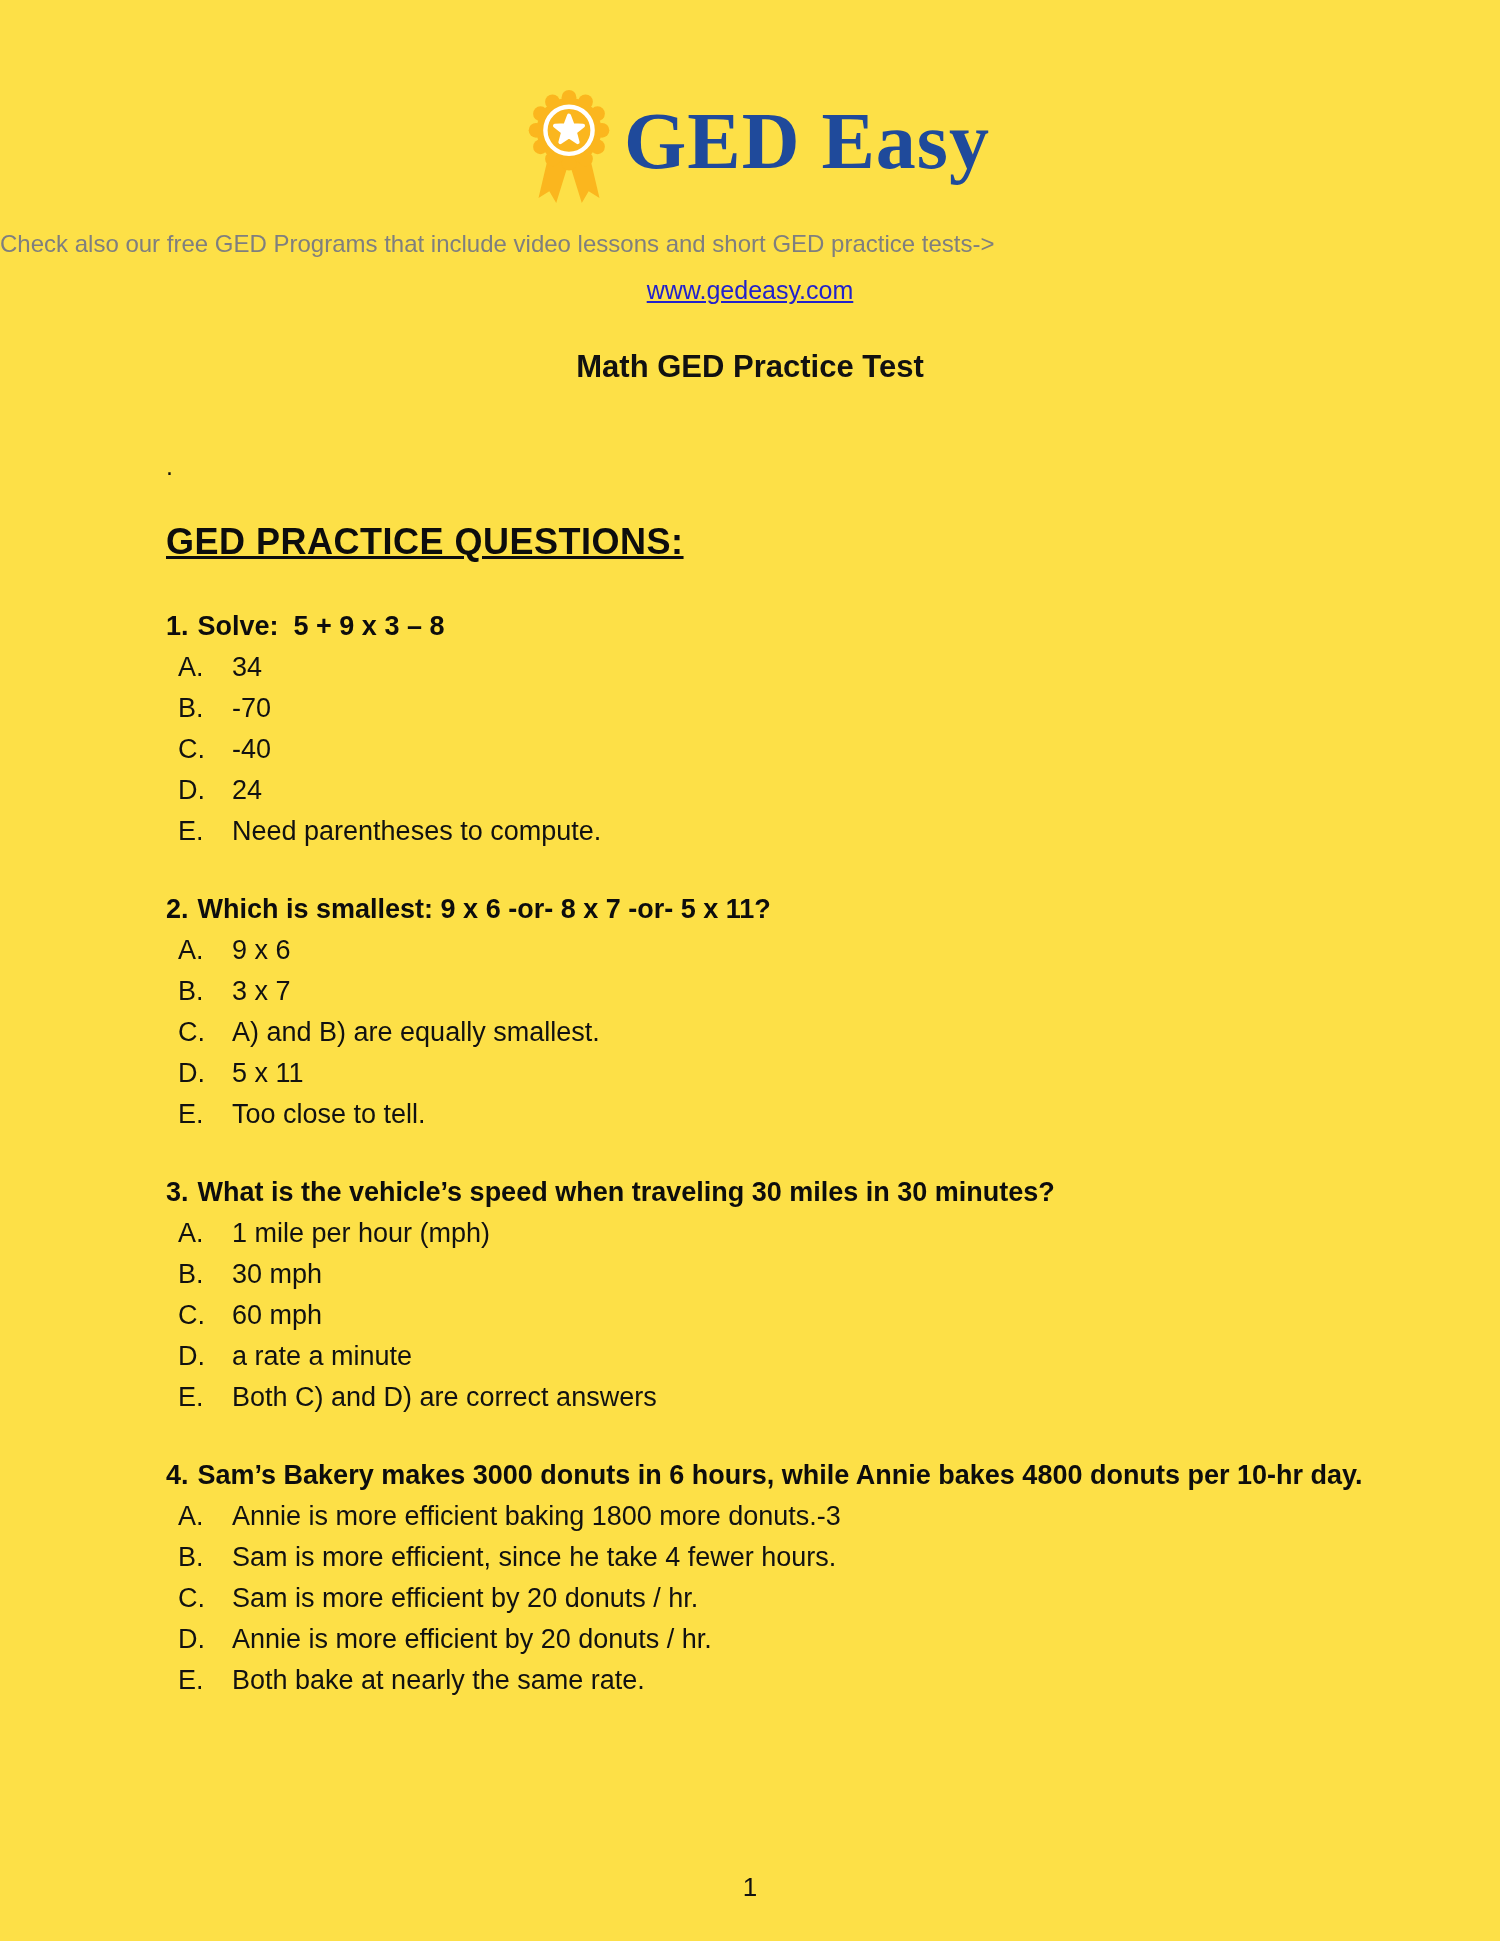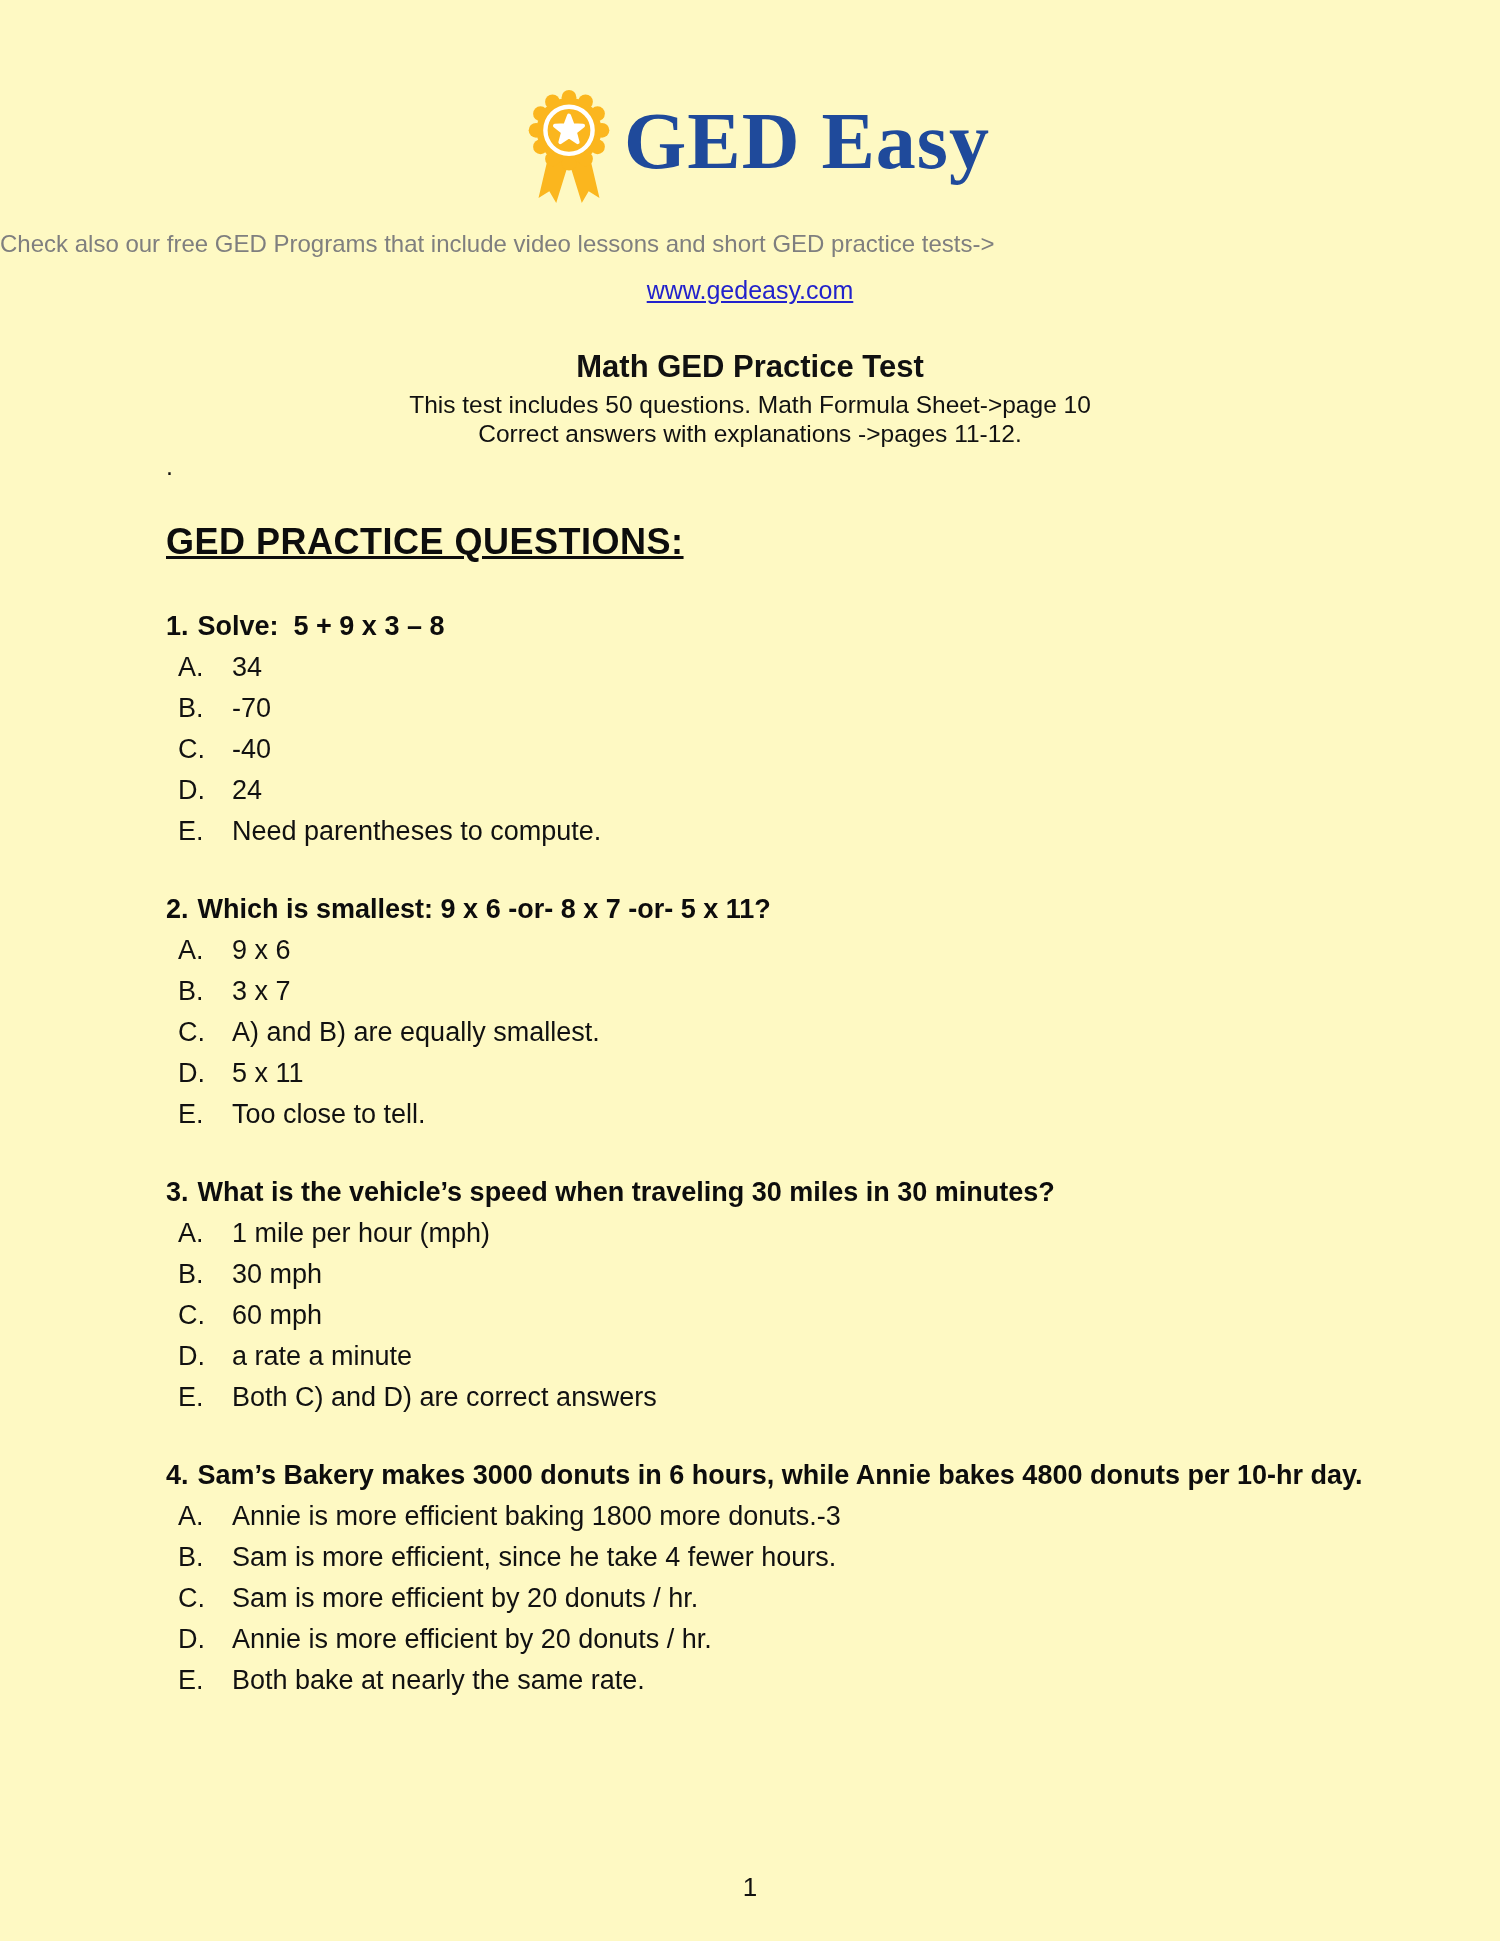--- a/index.html
+++ b/index.html
@@ -2,21 +2,21 @@
 <html><head>
 <meta charset="utf-8">
 <style>
   * { margin: 0; padding: 0; box-sizing: border-box; }
   html, body { background: #ffffff; }
   .page {
     position: relative;
     width: 1500px;
     height: 1941px;
     margin: 0 auto;
-    background: #fef9c3;
+    background: #fde047;
     overflow: hidden;
     font-family: "Liberation Sans", sans-serif;
     color: #161616;
   }
 
   
   .logo {
     position: absolute;
     top: 78px; left: 0;
     width: 100%;
@@ -162,123 +162,119 @@
     <div class="brand">GED Easy</div>
   </div>
 
   <div class="promo">Check also our free GED Programs that include video lessons and short GED practice tests-&gt;</div>
 
   <div class="link-row">
     <a href="#">www.gedeasy.com</a>
   </div>
 
   <div class="doc-title">Math GED Practice Test</div>
-  <div class="doc-subs">
-    <div>This test includes 50 questions. Math Formula Sheet-&gt;page 10</div>
-    <div>Correct answers with explanations -&gt;pages 11-12.</div>
+  <div class="stray-dot">.</div>
+
+  <div class="sec-heading">GED PRACTICE QUESTIONS:</div>
+
+  <div class="questions">
+
+    <div class="q">
+      <p class="q-header"><span class="qnum">1.</span><span>Solve:  5 + 9 x 3 – 8</span></p>
+      <div class="opt">
+          <span class="letter">A.</span>
+          <span class="opt-text">34</span>
+        </div>
+      <div class="opt">
+          <span class="letter">B.</span>
+          <span class="opt-text">-70</span>
+        </div>
+      <div class="opt">
+          <span class="letter">C.</span>
+          <span class="opt-text">-40</span>
+        </div>
+      <div class="opt">
+          <span class="letter">D.</span>
+          <span class="opt-text">24</span>
+        </div>
+      <div class="opt">
+          <span class="letter">E.</span>
+          <span class="opt-text">Need parentheses to compute.</span>
+        </div>
+    </div>
+
+    <div class="q">
+      <p class="q-header"><span class="qnum">2.</span><span>Which is smallest: 9 x 6 -or- 8 x 7 -or- 5 x 11?</span></p>
+      <div class="opt">
+          <span class="letter">A.</span>
+          <span class="opt-text">9 x 6</span>
+        </div>
+      <div class="opt">
+          <span class="letter">B.</span>
+          <span class="opt-text">3 x 7</span>
+        </div>
+      <div class="opt">
+          <span class="letter">C.</span>
+          <span class="opt-text">A) and B) are equally smallest.</span>
+        </div>
+      <div class="opt">
+          <span class="letter">D.</span>
+          <span class="opt-text">5 x 11</span>
+        </div>
+      <div class="opt">
+          <span class="letter">E.</span>
+          <span class="opt-text">Too close to tell.</span>
+        </div>
+    </div>
+
+    <div class="q">
+      <p class="q-header"><span class="qnum">3.</span><span>What is the vehicle’s speed when traveling 30 miles in 30 minutes?</span></p>
+      <div class="opt">
+          <span class="letter">A.</span>
+          <span class="opt-text">1 mile per hour (mph)</span>
+        </div>
+      <div class="opt">
+          <span class="letter">B.</span>
+          <span class="opt-text">30 mph</span>
+        </div>
+      <div class="opt">
+          <span class="letter">C.</span>
+          <span class="opt-text">60 mph</span>
+        </div>
+      <div class="opt">
+          <span class="letter">D.</span>
+          <span class="opt-text">a rate a minute</span>
+        </div>
+      <div class="opt">
+          <span class="letter">E.</span>
+          <span class="opt-text">Both C) and D) are correct answers</span>
+        </div>
+    </div>
+
+    <div class="q">
+      <p class="q-header"><span class="qnum">4.</span><span>Sam’s Bakery makes 3000 donuts in 6 hours, while Annie bakes 4800 donuts per 10-hr day.</span></p>
+      <div class="opt">
+          <span class="letter">A.</span>
+          <span class="opt-text">Annie is more efficient baking 1800 more donuts.-3</span>
+        </div>
+      <div class="opt">
+          <span class="letter">B.</span>
+          <span class="opt-text">Sam is more efficient, since he take 4 fewer hours.</span>
+        </div>
+      <div class="opt">
+          <span class="letter">C.</span>
+          <span class="opt-text">Sam is more efficient by 20 donuts / hr.</span>
+        </div>
+      <div class="opt">
+          <span class="letter">D.</span>
+          <span class="opt-text">Annie is more efficient by 20 donuts / hr.</span>
+        </div>
+      <div class="opt">
+          <span class="letter">E.</span>
+          <span class="opt-text">Both bake at nearly the same rate.</span>
+        </div>
+    </div>
+
   </div>
-  <div class="stray-dot">.</div>
-
-  <div class="sec-heading">GED PRACTICE QUESTIONS:</div>
-
-  <div class="questions">
-
-    <div class="q">
-      <p class="q-header"><span class="qnum">1.</span><span>Solve:  5 + 9 x 3 – 8</span></p>
-      <div class="opt">
-          <span class="letter">A.</span>
-          <span class="opt-text">34</span>
-        </div>
-      <div class="opt">
-          <span class="letter">B.</span>
-          <span class="opt-text">-70</span>
-        </div>
-      <div class="opt">
-          <span class="letter">C.</span>
-          <span class="opt-text">-40</span>
-        </div>
-      <div class="opt">
-          <span class="letter">D.</span>
-          <span class="opt-text">24</span>
-        </div>
-      <div class="opt">
-          <span class="letter">E.</span>
-          <span class="opt-text">Need parentheses to compute.</span>
-        </div>
-    </div>
-
-    <div class="q">
-      <p class="q-header"><span class="qnum">2.</span><span>Which is smallest: 9 x 6 -or- 8 x 7 -or- 5 x 11?</span></p>
-      <div class="opt">
-          <span class="letter">A.</span>
-          <span class="opt-text">9 x 6</span>
-        </div>
-      <div class="opt">
-          <span class="letter">B.</span>
-          <span class="opt-text">3 x 7</span>
-        </div>
-      <div class="opt">
-          <span class="letter">C.</span>
-          <span class="opt-text">A) and B) are equally smallest.</span>
-        </div>
-      <div class="opt">
-          <span class="letter">D.</span>
-          <span class="opt-text">5 x 11</span>
-        </div>
-      <div class="opt">
-          <span class="letter">E.</span>
-          <span class="opt-text">Too close to tell.</span>
-        </div>
-    </div>
-
-    <div class="q">
-      <p class="q-header"><span class="qnum">3.</span><span>What is the vehicle’s speed when traveling 30 miles in 30 minutes?</span></p>
-      <div class="opt">
-          <span class="letter">A.</span>
-          <span class="opt-text">1 mile per hour (mph)</span>
-        </div>
-      <div class="opt">
-          <span class="letter">B.</span>
-          <span class="opt-text">30 mph</span>
-        </div>
-      <div class="opt">
-          <span class="letter">C.</span>
-          <span class="opt-text">60 mph</span>
-        </div>
-      <div class="opt">
-          <span class="letter">D.</span>
-          <span class="opt-text">a rate a minute</span>
-        </div>
-      <div class="opt">
-          <span class="letter">E.</span>
-          <span class="opt-text">Both C) and D) are correct answers</span>
-        </div>
-    </div>
-
-    <div class="q">
-      <p class="q-header"><span class="qnum">4.</span><span>Sam’s Bakery makes 3000 donuts in 6 hours, while Annie bakes 4800 donuts per 10-hr day.</span></p>
-      <div class="opt">
-          <span class="letter">A.</span>
-          <span class="opt-text">Annie is more efficient baking 1800 more donuts.-3</span>
-        </div>
-      <div class="opt">
-          <span class="letter">B.</span>
-          <span class="opt-text">Sam is more efficient, since he take 4 fewer hours.</span>
-        </div>
-      <div class="opt">
-          <span class="letter">C.</span>
-          <span class="opt-text">Sam is more efficient by 20 donuts / hr.</span>
-        </div>
-      <div class="opt">
-          <span class="letter">D.</span>
-          <span class="opt-text">Annie is more efficient by 20 donuts / hr.</span>
-        </div>
-      <div class="opt">
-          <span class="letter">E.</span>
-          <span class="opt-text">Both bake at nearly the same rate.</span>
-        </div>
-    </div>
-
-  </div>
 
   <div class="footer">1</div>
 
 </div>
 
 </body></html>

